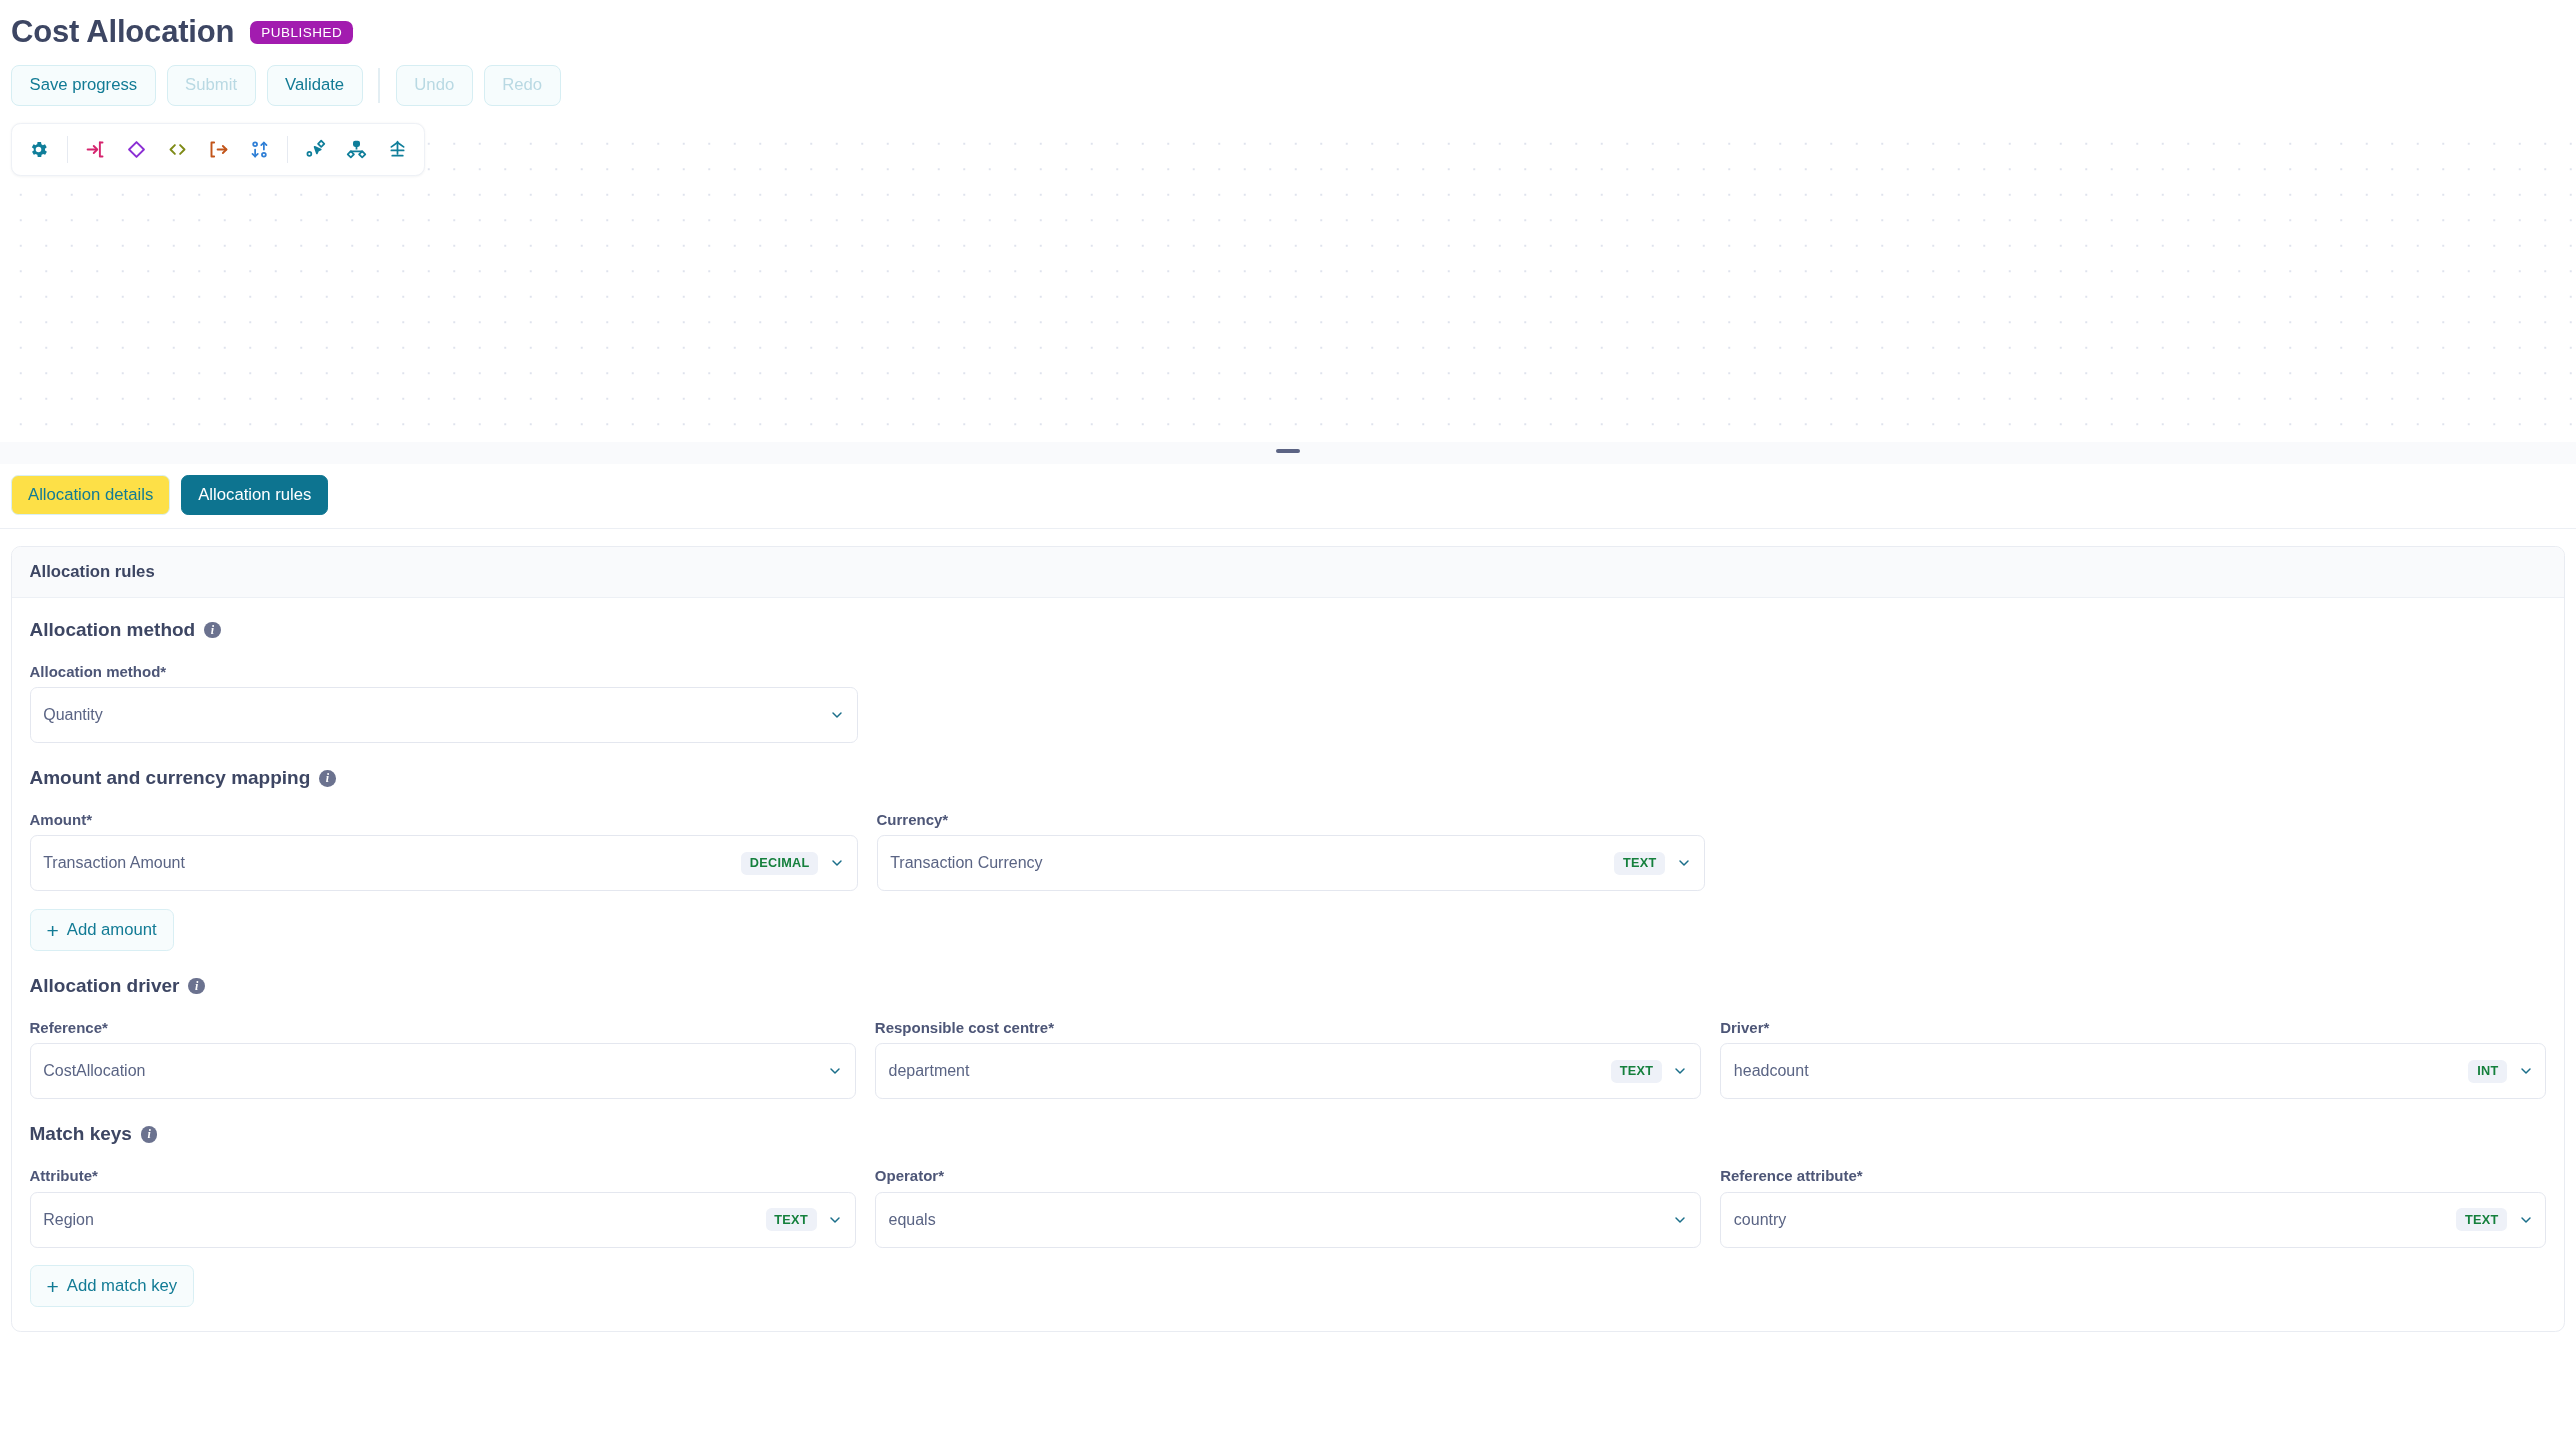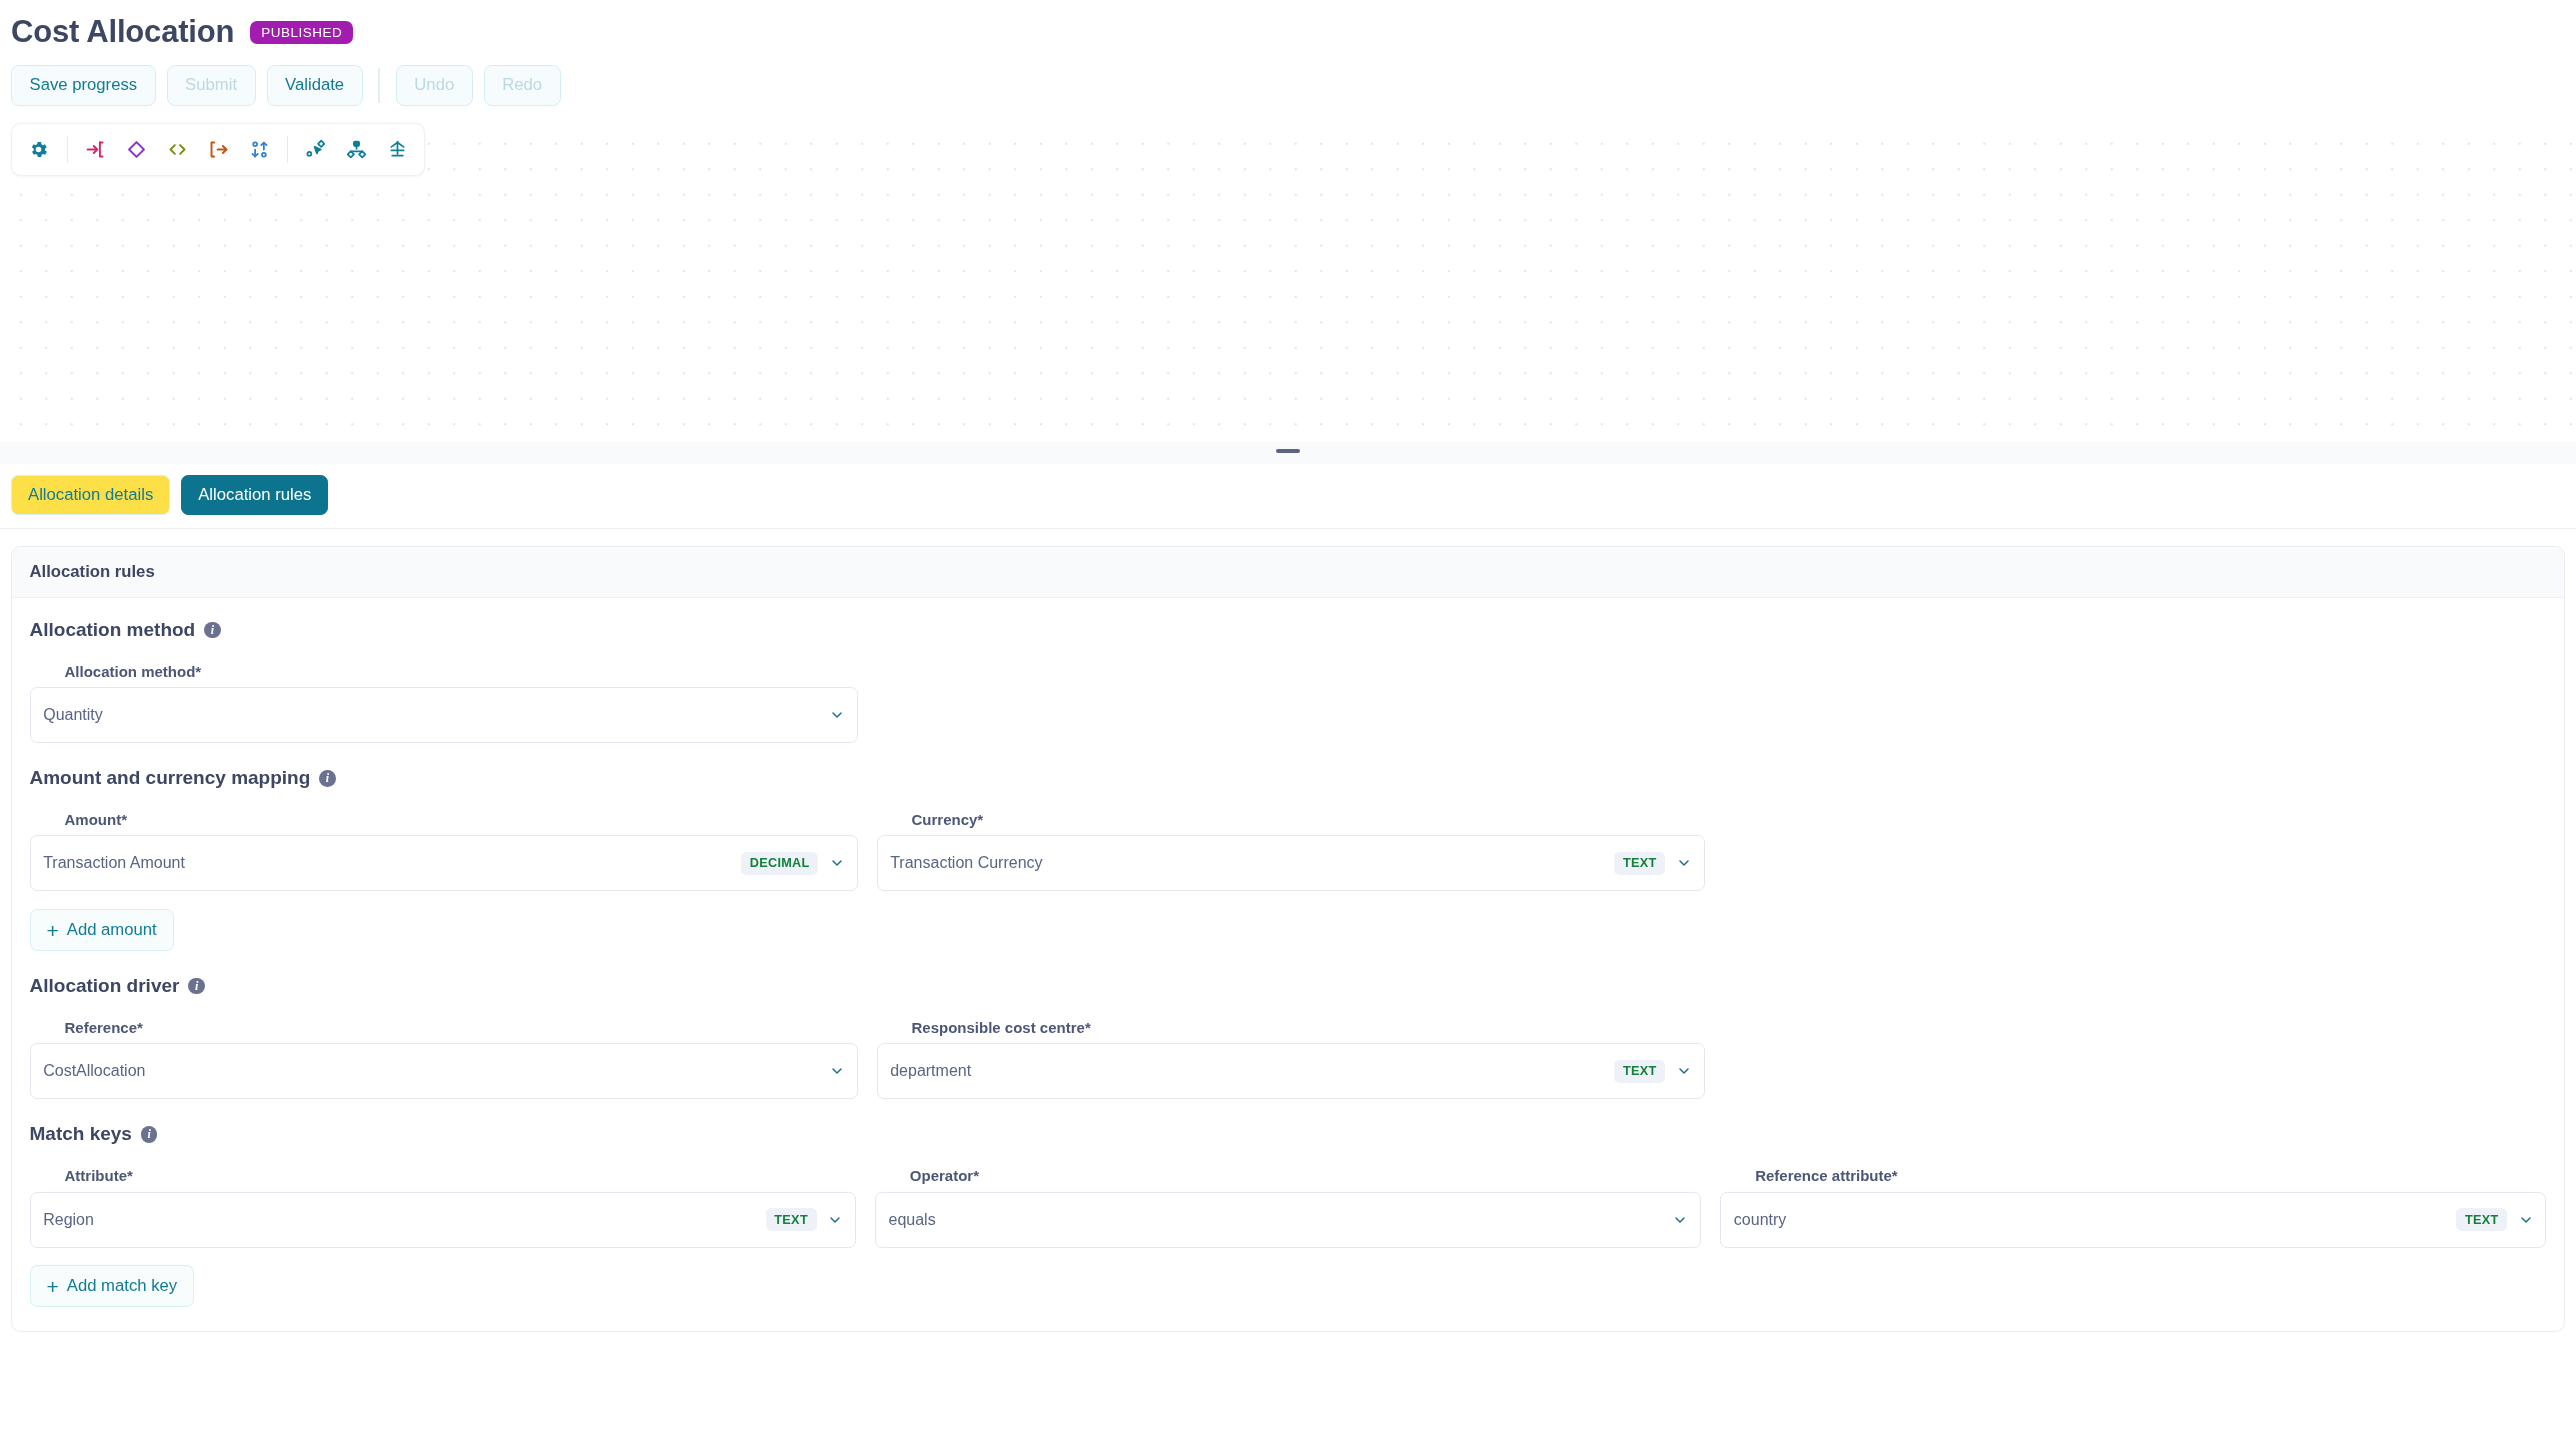--- a/index.html
+++ b/index.html
@@ -95,21 +95,21 @@
     color: #ffffff; font-size: 12px; font-style: italic; font-weight: bold;
     display: inline-flex; align-items: center; justify-content: center;
     font-family: "Liberation Serif", serif; cursor: pointer;
   }
 
   .field-row { display: flex; gap: 19px; }
   .field { display: flex; flex-direction: column; }
   .field.w3 { width: 828px; }
   .field.w2 { width: 828px; }
   .field-label {
-    font-size: 15px; font-weight: bold; color: #4d5677; margin-bottom: 7.2px; margin-left: 35px;
+    font-size: 15px; font-weight: bold; color: #4d5677; margin-bottom: 7.2px;
   }
   .select {
     height: 56px; border: 0.8px solid #e4e7ef; border-radius: 7.2px; background: #ffffff;
     display: flex; align-items: center; padding: 0 11px 0 12.7px; cursor: pointer;
     gap: 9.6px;
   }
   .select-value { flex: 1; font-size: 16px; color: #5a6484; white-space: nowrap; overflow: hidden; }
   .type-badge {
     background: #eef1f8; color: #15803d; font-size: 12.7px; font-weight: bold;
     letter-spacing: 0.3px; padding: 4.8px 8.8px; border-radius: 5.6px; white-space: nowrap;
@@ -322,20 +322,32 @@
           <div class="select">
             <span class="select-value">department</span>
             <span class="type-badge">TEXT</span>
             <span class="chev">
               <svg width="16" height="16" viewBox="0 0 24 24" fill="none" stroke="#1b6f8a" stroke-width="2.2" stroke-linecap="round" stroke-linejoin="round">
                   <path d="M6 9l6 6 6-6"></path>
                 </svg>
             </span>
           </div>
         </div>
+        <div class="field w3">
+          <div class="field-label">Driver*</div>
+          <div class="select">
+            <span class="select-value">headcount</span>
+            <span class="type-badge">INT</span>
+            <span class="chev">
+              <svg width="16" height="16" viewBox="0 0 24 24" fill="none" stroke="#1b6f8a" stroke-width="2.2" stroke-linecap="round" stroke-linejoin="round">
+                  <path d="M6 9l6 6 6-6"></path>
+                </svg>
+            </span>
+          </div>
+        </div>
       </div>
     </div>
 
     <div class="section">
       <div class="section-title">
         <span>Match keys</span>
         <span class="info-icon">i</span>
       </div>
       <div class="field-row">
         <div class="field w3">

